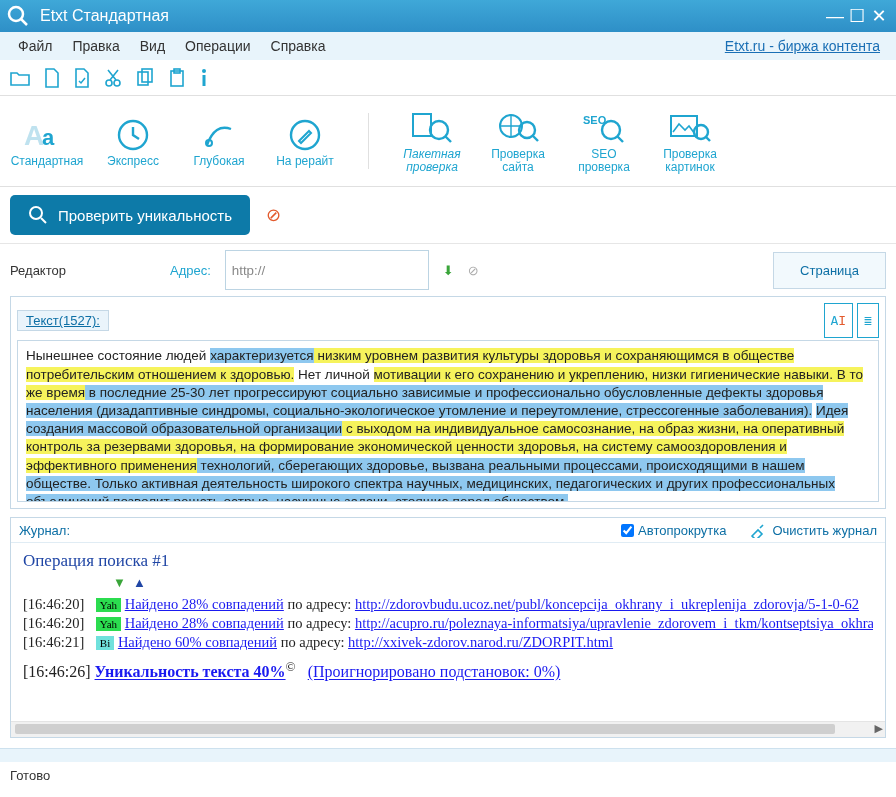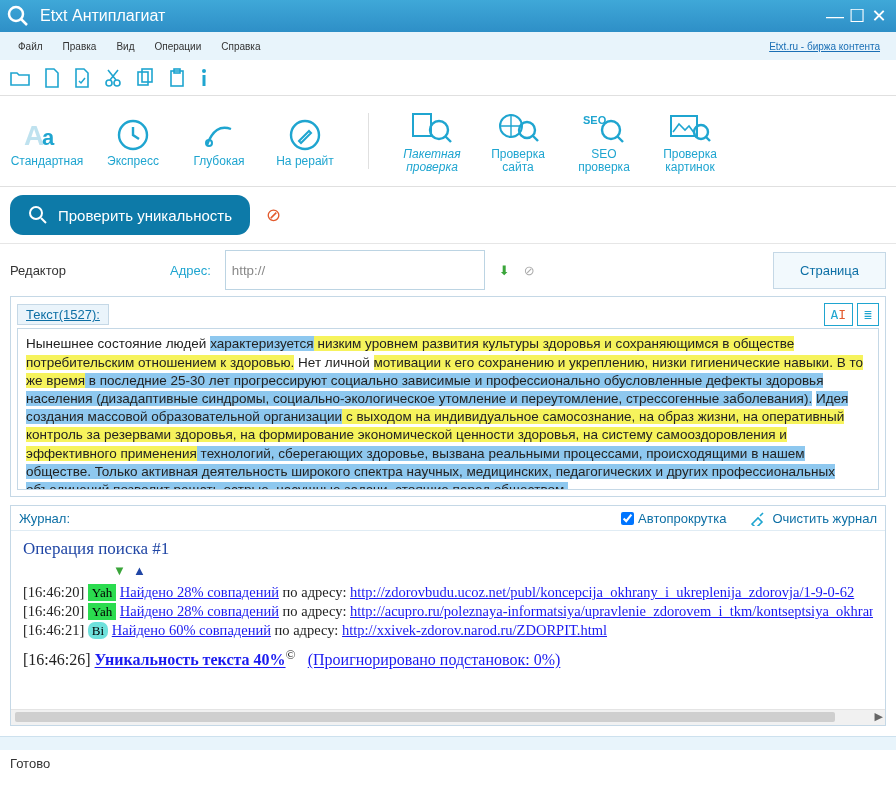--- a/index.html
+++ b/index.html
@@ -1,85 +1,85 @@
 <!DOCTYPE html>
 <html><head>
 <meta charset="utf-8">
 <style>
 * { box-sizing: border-box; margin: 0; padding: 0; }
 body { font-family: "Segoe UI", Tahoma, sans-serif; font-size: 13px; background: #fff; width: 896px; }
 .titlebar { background: linear-gradient(#3fa8d8, #2e8fc7); height: 32px; display: flex; align-items: center; color: #fff; padding: 0 6px; }
 .titlebar .logo { width: 24px; height: 24px; display: flex; align-items: center; justify-content: center; margin-right: 10px; }
 .titlebar .title { font-size: 16px; flex: 1; }
 .titlebar .winbtn { width: 22px; text-align: center; font-size: 18px; cursor: pointer; }
-.menubar { background: #e8f4fb; height: 28px; display: flex; align-items: center; padding: 0 8px; font-size: 10px; color: #333; }
+.menubar { background: #e8f4fb; height: 28px; display: flex; align-items: center; padding: 0 8px; font-size: 14px; color: #333; }
 .menubar .menuitem { padding: 4px 10px; cursor: pointer; }
 .menubar .spacer { flex: 1; }
 .menubar .rightlink { color: #1a6fb5; text-decoration: underline; padding: 4px 8px; cursor: pointer; }
 .toolbar1 { height: 36px; display: flex; align-items: center; padding: 0 10px; gap: 14px; border-bottom: 1px solid #e0e0e0; }
 .toolbar1 .tbtn { color: #1fa5d0; font-size: 18px; cursor: pointer; }
 .toolbar2 { display: flex; align-items: center; padding: 8px 4px; border-bottom: 1px solid #e0e0e0; }
 .modebtn { display: flex; flex-direction: column; align-items: center; width: 86px; cursor: pointer; padding: 4px 0; }
 .modebtn .micon { color: #1fa5d0; height: 40px; display: flex; align-items: center; justify-content: center; }
 .modebtn .mlabel { color: #1fa5d0; font-size: 12px; text-align: center; line-height: 1.1; }
 .vsep { width: 1px; height: 56px; background: #e0e0e0; margin: 0 20px; }
 .checkbar { display: flex; align-items: center; padding: 8px 10px; gap: 16px; border-bottom: 1px solid #e6e6e6; }
-.checkbtn { background: #0d7aa8; color: #fff; border: none; border-radius: 13px; padding: 10px 18px; font-size: 15px; cursor: pointer; display: flex; align-items: center; gap: 10px; }
+.checkbtn { background: #0d7aa8; color: #fff; border: none; border-radius: 5px; padding: 10px 18px; font-size: 15px; cursor: pointer; display: flex; align-items: center; gap: 10px; }
 .stopicon { color: #e35b2e; font-size: 18px; }
 .main { padding: 6px 10px 2px 10px; }
 .addrrow { display: flex; align-items: center; gap: 14px; margin-bottom: 6px; }
 .addrrow .lbl { color: #333; }
 .addrrow .lbl2 { color: #1fa5d0; margin-left: 90px; }
-.addrrow input { width: 260px; height: 22px; border: 1px solid #bcd4e3; padding: 19px 6px; color: #888; }
+.addrrow input { width: 204px; height: 22px; border: 1px solid #bcd4e3; padding: 19px 6px; color: #888; }
 .addrrow .iconbtn { color: #1fa5d0; cursor: pointer; }
 .addrrow .iconbtn.green { color: #3aa53a; }
 .tablike { margin-left: auto; border: 1px solid #c5d8e6; background: #f2f9fd; padding: 10px 26px; color: #0d6fa5; cursor: pointer; }
 .editorbox { border: 1px solid #c5d8e6; padding: 6px; margin-top: 4px; }
 .edhead { display: flex; align-items: center; margin-bottom: 2px; }
 .edhead .edtitle { color: #0d6fa5; background: #eaf4fb; border: 1px solid #c5d8e6; padding: 2px 8px; text-decoration: underline; }
 .edhead .sp { flex: 1; }
-.edhead .edbtn { border: 1px solid #1fa5d0; color: #1fa5d0; padding: 3px 6px; margin-left: 4px; cursor: pointer; font-family: monospace; font-size: 13px; }
+.edhead .edbtn { border: 1px solid #1fa5d0; color: #1fa5d0; padding: 9px 6px; margin-left: 4px; cursor: pointer; font-family: monospace; font-size: 13px; }
 .textarea { border: 1px solid #c5d8e6; padding: 6px 8px; font-size: 13.5px; line-height: 1.35; color: #222; height: 162px; overflow: hidden; position: relative; margin-top:2px;}
 .hl-b { background: #8ec8ef; }
 .hl-y { background: #f6f35c; }
 .logbox { border: 1px solid #c5d8e6; margin-top: 8px; display:flex; flex-direction:column;}
 .loghead { display: flex; align-items: center; padding: 4px 8px; border-bottom: 1px solid #e0ecf4; }
 .loghead .lt { color: #0d6fa5; }
 .loghead .sp { flex: 1; }
 .loghead .cb { color: #0d6fa5; display: flex; align-items: center; gap: 4px; cursor:pointer;}
 .loghead .clr { color: #0d6fa5; margin-left: 24px; cursor: pointer; display:flex; align-items:center; gap:6px;}
 .logbody { padding: 8px 12px 7px 12px; font-size: 14px; color: #222; height: 178px; overflow:hidden;}
 .logbody .optitle { color: #2046a5; font-size: 17px; font-family: "Times New Roman", serif; margin-bottom: 4px; }
 .logbody .arrows { font-size: 13px; margin: 2px 0 6px 90px; }
 .logbody .row { font-family: "Times New Roman", serif; font-size: 14.5px; margin: 2px 0; white-space: nowrap; overflow:hidden;}
 .logbody .ts { color: #222; }
-.badge { padding: 1px 4px; font-size: 13px; }
+.badge { padding: 1px 4px; font-size: 11px; margin-left: 8px; }
 .badge.yah { background: #2bdc4f; color: #000; }
-.badge.bi { background: #6fe1dc; color: #000; border-radius: 7px; }
+.badge.bi { background: #6fe1dc; color: #000; }
 .link { color: #1a1af0; text-decoration: underline; cursor: pointer; }
 .logbody .summary { font-family: "Times New Roman", serif; font-size: 16px; margin-top: 8px; }
 .logbody .summary .bold { font-weight: bold; color: #1a1af0; text-decoration: underline; }
 .scrollh { height: 16px; background: #f1f1f1; border-top:1px solid #e4e4e4; position:relative;}
 .scrollh .th { position:absolute; left:4px; top:2px; height:10px; width:820px; background:#cfcfcf; border-radius:2px;}
 .scrollh .ar { position:absolute; right:2px; top:0; font-size:11px; color:#666;}
 .bottombar { background:#e8f4fb; height:14px; border-top:1px solid #cde1ee; margin-top:8px;}
 .statusbar { padding: 6px 10px; color:#333;}
 svg { display:block; }
 </style>
 </head>
 <body>
 
 <div class="titlebar">
   <div class="logo">
     <svg width="24" height="24" viewBox="0 0 24 24">
         <circle cx="10" cy="10" r="7" fill="none" stroke="#fff" stroke-width="2.5"></circle>
         <line x1="15" y1="15" x2="21" y2="21" stroke="#fff" stroke-width="2.5"></line>
       </svg>
   </div>
-  <div class="title">Etxt Антиплагиат</div>
+  <div class="title">Etxt Стандартная</div>
   <div class="winbtn">—</div>
   <div class="winbtn">☐</div>
   <div class="winbtn">✕</div>
 </div>
 
 <div class="menubar">
   <div class="menuitem">Файл</div>
   <div class="menuitem">Правка</div>
   <div class="menuitem">Вид</div>
   <div class="menuitem">Операции</div>
@@ -266,21 +266,21 @@
         <svg width="16" height="16">
             <path d="M2 14l6-6 4 4-6 6z M10 6l3-3" stroke="#1fa5d0" stroke-width="1.6" fill="none"></path>
           </svg>
         <span>Очистить журнал</span>
       </span>
     </div>
     <div class="logbody">
       <div class="optitle">Операция поиска #1</div>
       <div class="arrows"><span style="color:#3aa53a;">▼</span>&nbsp;&nbsp;<span style="color:#2046a5;">▲</span></div>
       <div id="log-rows">
-          <div class="row"><span class="ts">[16:46:20]</span> <span class="badge yah">Yah</span> <span class="link">Найдено 28% совпадений</span><span> по адресу: </span><span class="link">http://zdorovbudu.ucoz.net/publ/koncepcija_okhrany_i_ukreplenija_zdorovja/1-9-0-62</span></div>
+          <div class="row"><span class="ts">[16:46:20]</span> <span class="badge yah">Yah</span> <span class="link">Найдено 28% совпадений</span><span> по адресу: </span><span class="link">http://zdorovbudu.ucoz.net/publ/koncepcija_okhrany_i_ukreplenija_zdorovja/5-1-0-62</span></div>
           <div class="row"><span class="ts">[16:46:20]</span> <span class="badge yah">Yah</span> <span class="link">Найдено 28% совпадений</span><span> по адресу: </span><span class="link">http://acupro.ru/poleznaya-informatsiya/upravlenie_zdorovem_i_tkm/kontseptsiya_okhrana</span></div>
           <div class="row"><span class="ts">[16:46:21]</span> <span class="badge bi">Bi</span> <span class="link">Найдено 60% совпадений</span><span> по адресу: </span><span class="link">http://xxivek-zdorov.narod.ru/ZDORPIT.html</span></div>
         </div>
       <div class="summary">
         <span class="ts">[16:46:26]</span>
         <span class="bold">Уникальность текста 40%</span><sup>©</sup>&nbsp;&nbsp;
         <span class="link">(Проигнорировано подстановок: 0%)</span>
       </div>
     </div>
     <div class="scrollh">

